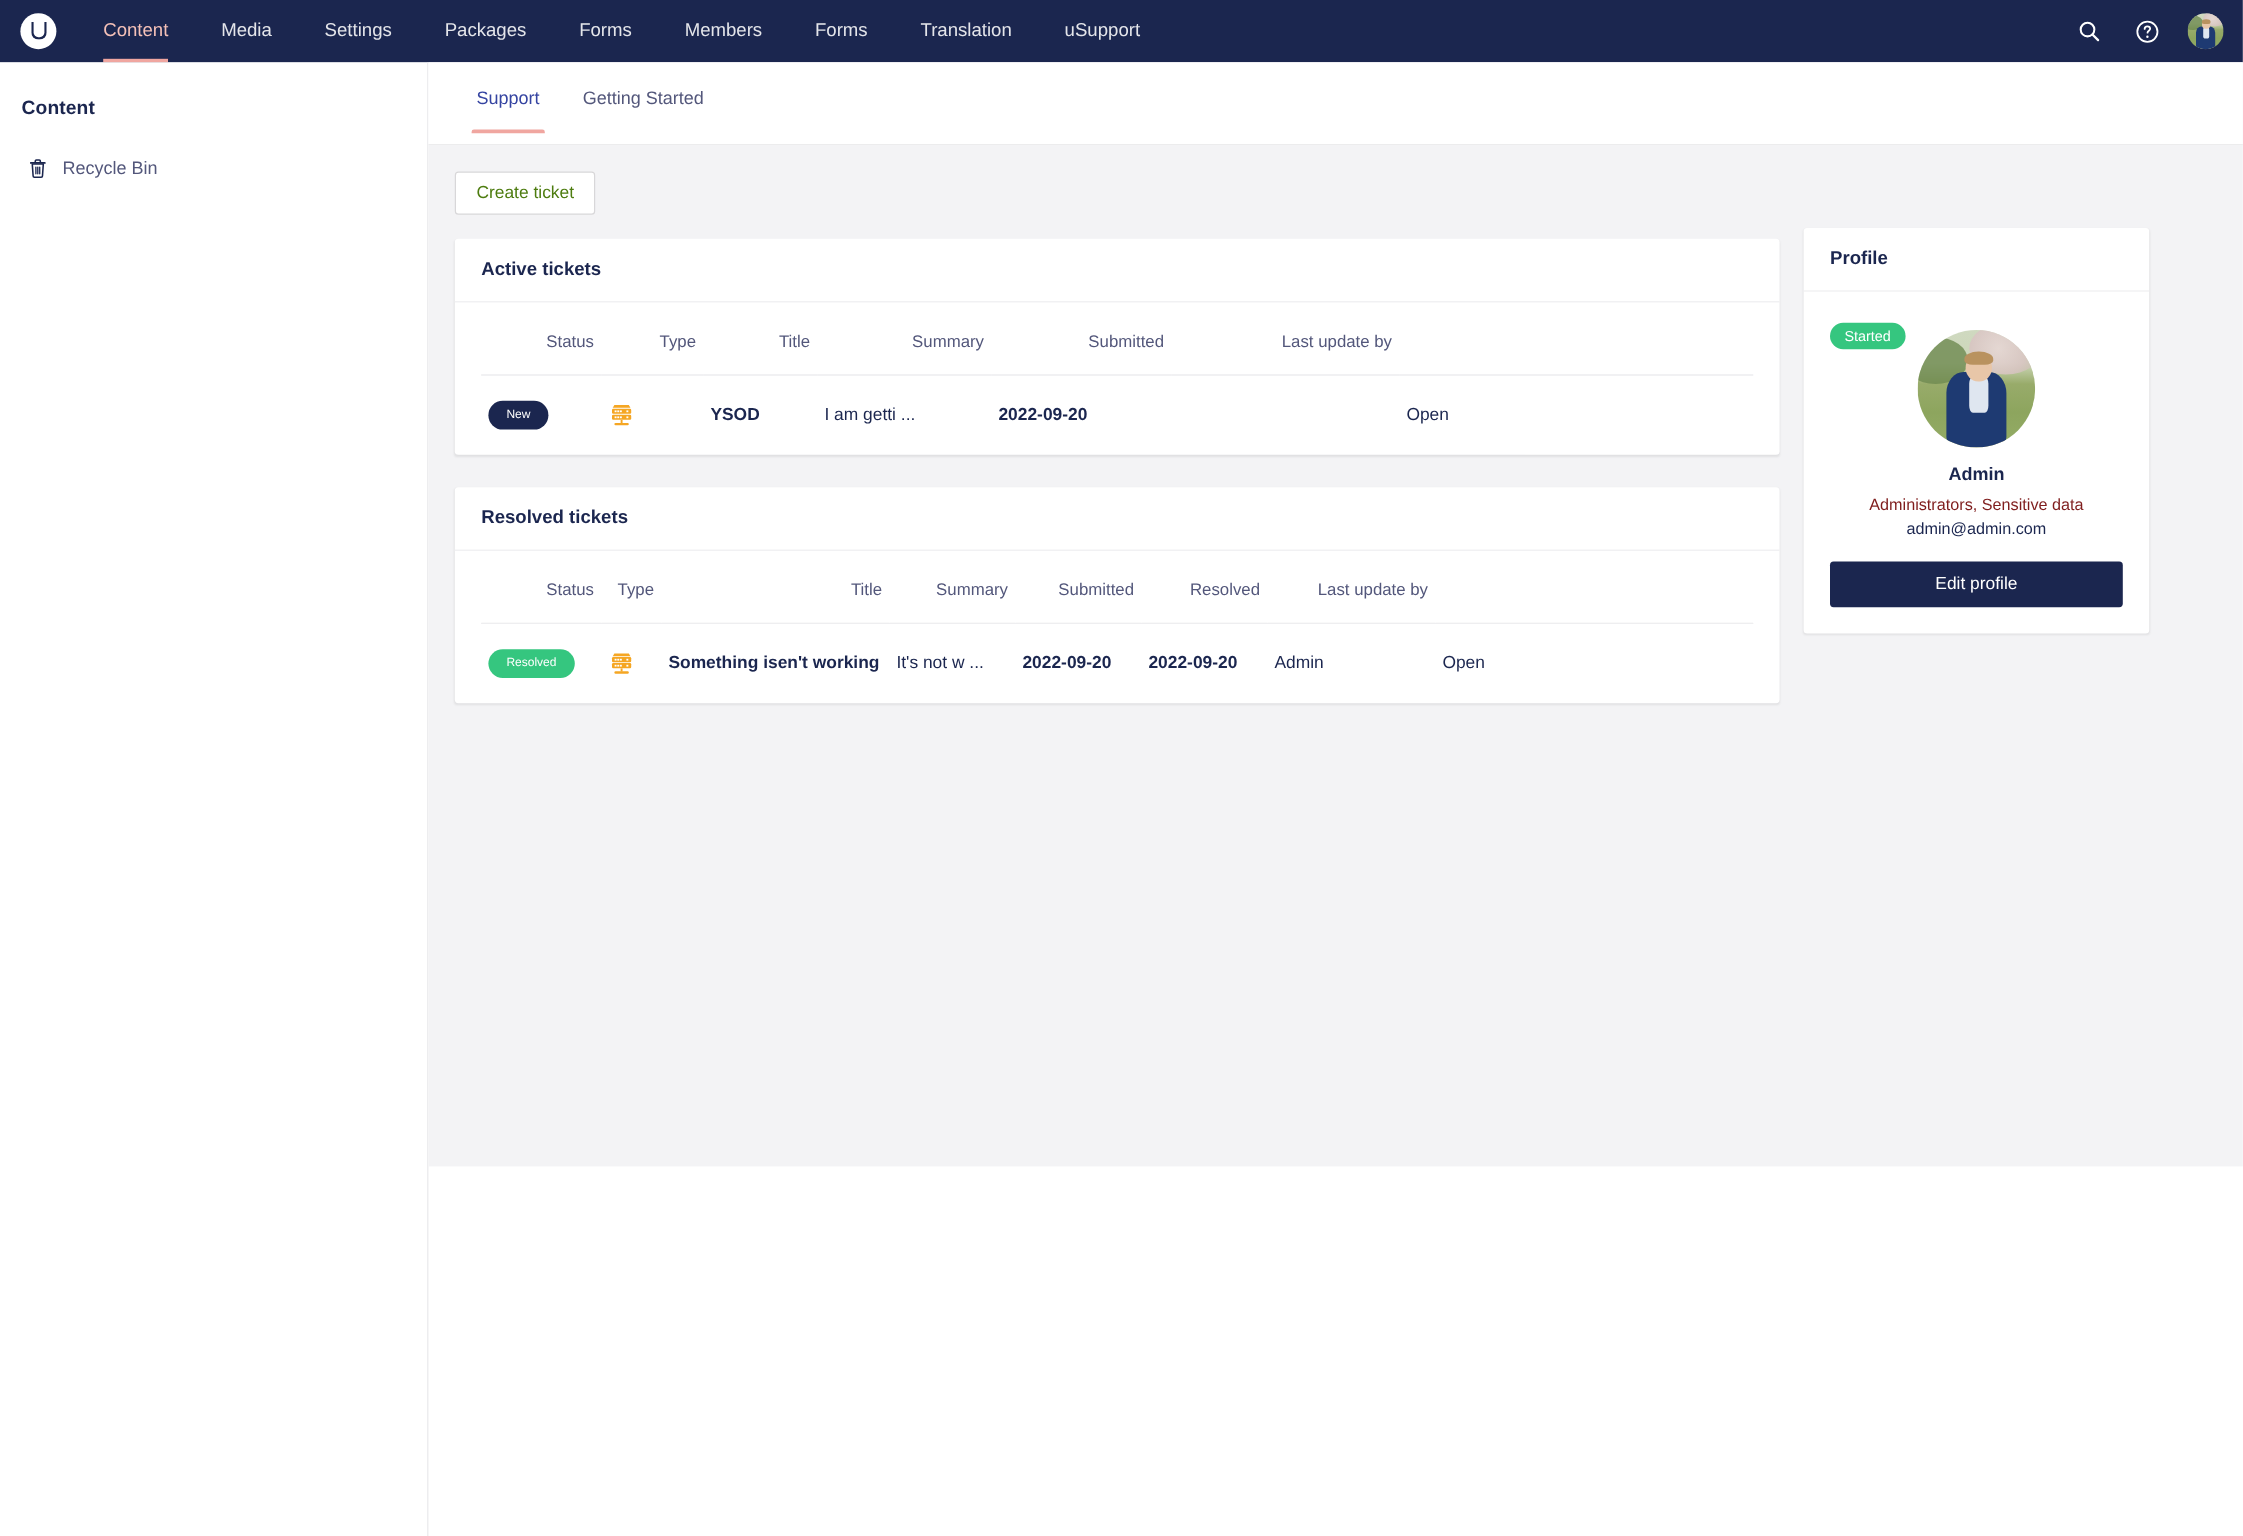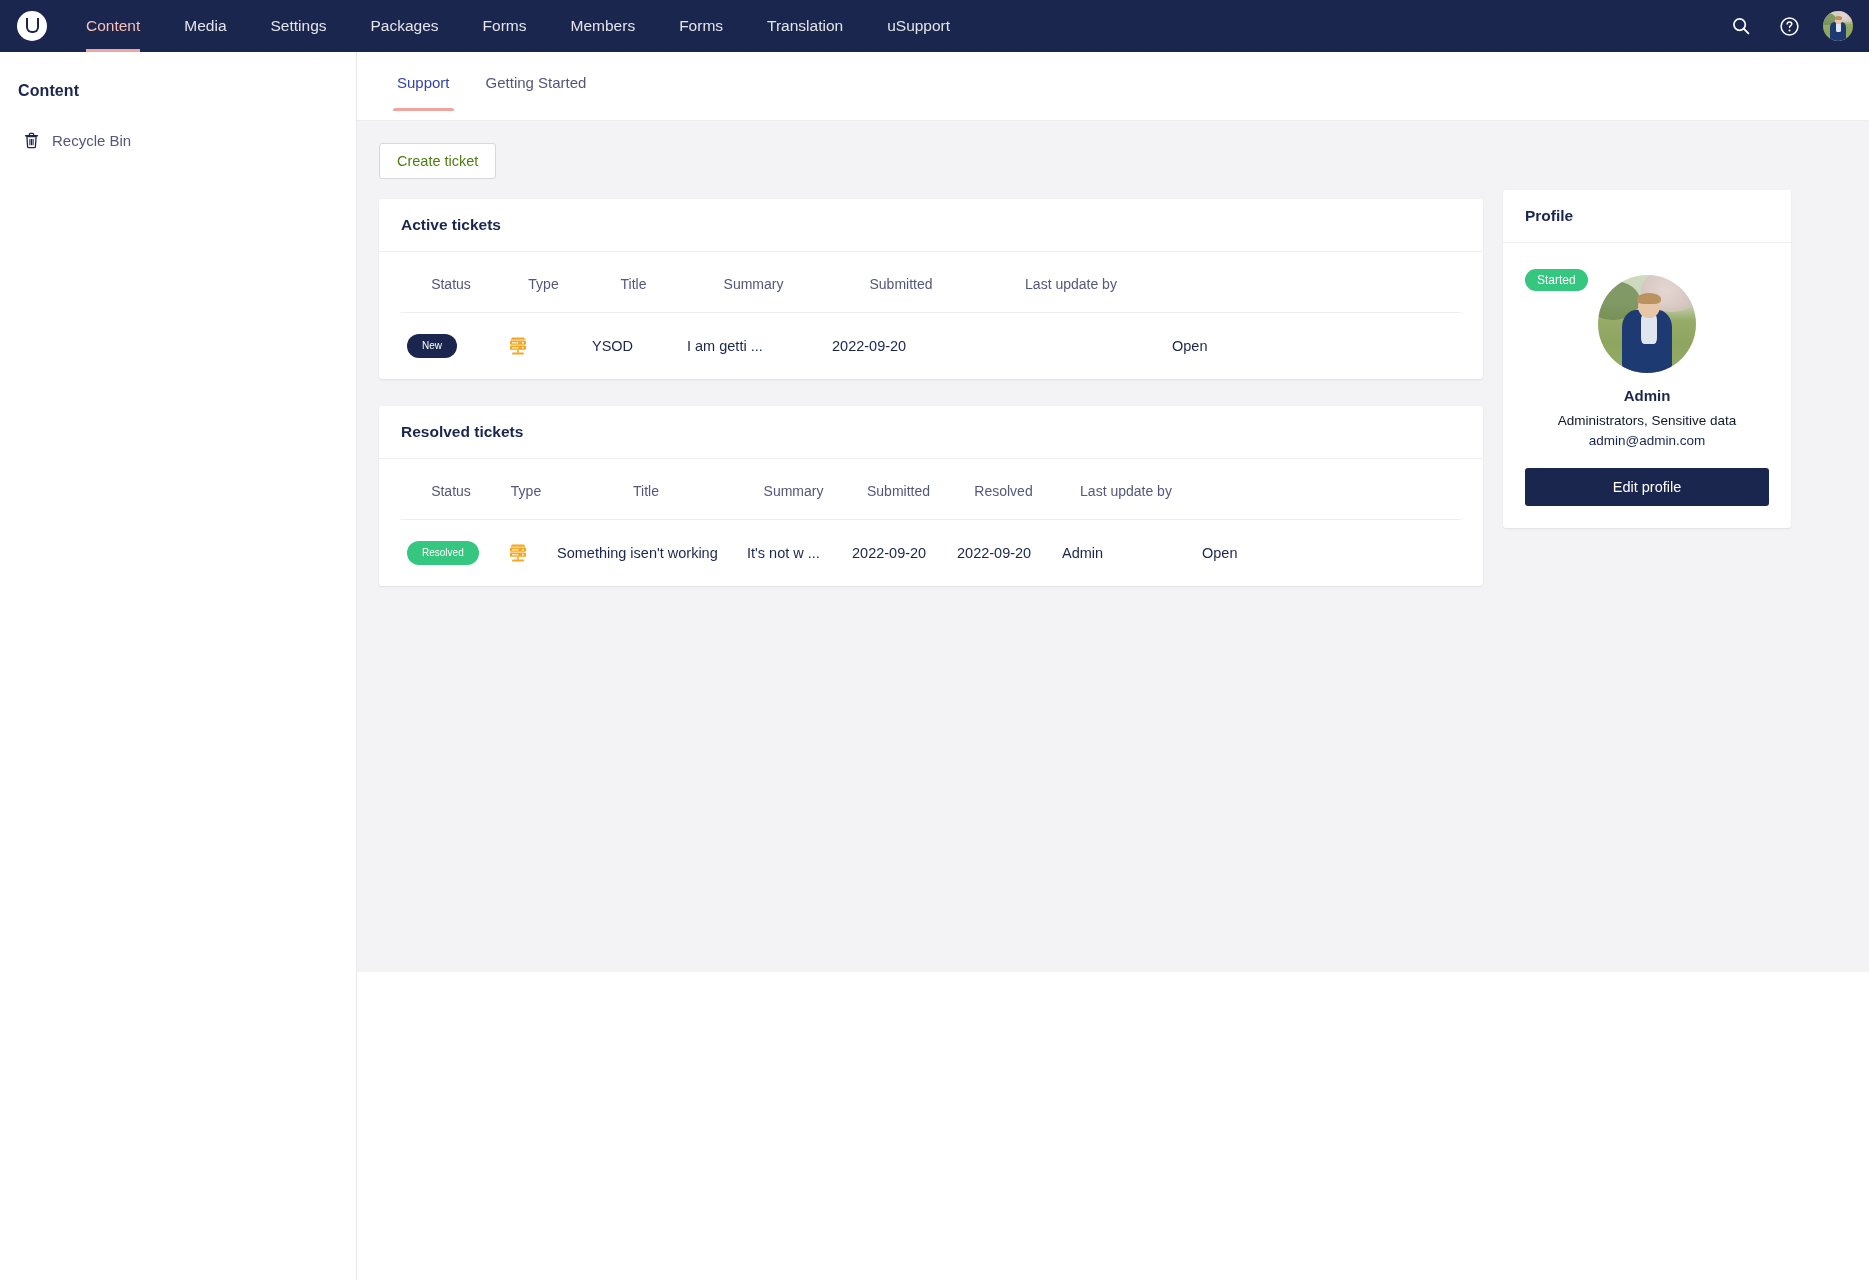--- a/index.html
+++ b/index.html
@@ -244,21 +244,21 @@
     color: #1b264f;
     border-bottom: 1px solid #eeeef0;
   }
   .panel-body { padding: 0 22px; }
 
   table.tickets {
     width: 100%;
     border-collapse: collapse;
   }
   table.tickets th {
-    text-align: center;
+    text-align: right;
     font-size: 14px;
     font-weight: normal;
     color: #53577b;
     padding: 24px 6px 20px 6px;
     border-bottom: 1px solid #eeeef0;
   }
   table.tickets td {
     font-size: 14.5px;
     color: #1b264f;
     padding: 21px 6px;
@@ -276,21 +276,21 @@
     cursor: pointer;
   }
   .badge-new { background: #1b264f; }
   .badge-resolved { background: #35c67f; }
 
   .type-icon {
     width: 22px; height: 24px;
     display: block;
   }
 
-  .cell-title { font-weight: normal; margin-top: 37px; }
+  .cell-title { font-weight: bold; margin-top: 37px; }
   .cell-muted { color: #1b264f; }
   .cell-open { color: #53577b; cursor: pointer; }
 
   
   .profile-body {
     padding: 22px 22px 22px 22px;
     text-align: center;
     position: relative;
   }
   .profile-badge-row {
@@ -311,21 +311,21 @@
     border-radius: 50%;
     overflow: hidden;
     margin: 10px auto 14px auto;
   }
   .profile-name {
     font-size: 15px;
     font-weight: bold;
     color: #1b264f;
     margin-bottom: 7px;
   }
-  .profile-groups { font-size: 13.5px; color: #0f172a; line-height: 1.45; }
+  .profile-groups { font-size: 13.5px; color: #7f1d1d; line-height: 1.45; }
   .profile-email  { font-size: 13.5px; color: #1b264f; line-height: 1.45; margin-bottom: 18px;}
   .btn-edit-profile {
     display: block;
     width: 100%;
     background: #1b264f;
     color: #ffffff;
     border: none;
     border-radius: 3px;
     padding: 11px 0;
     font-size: 14.5px;

